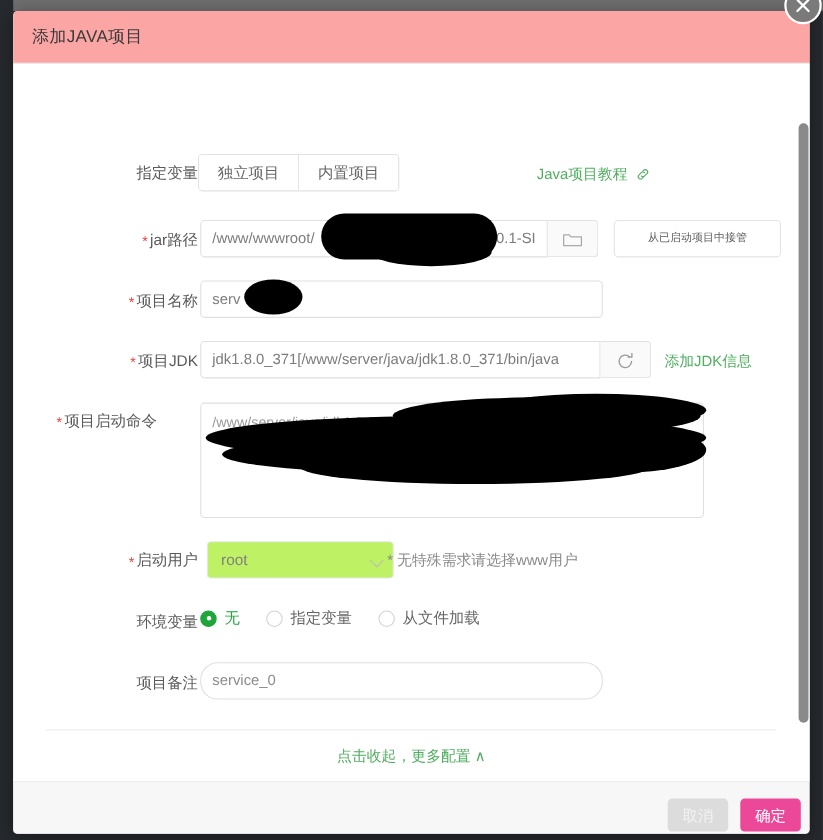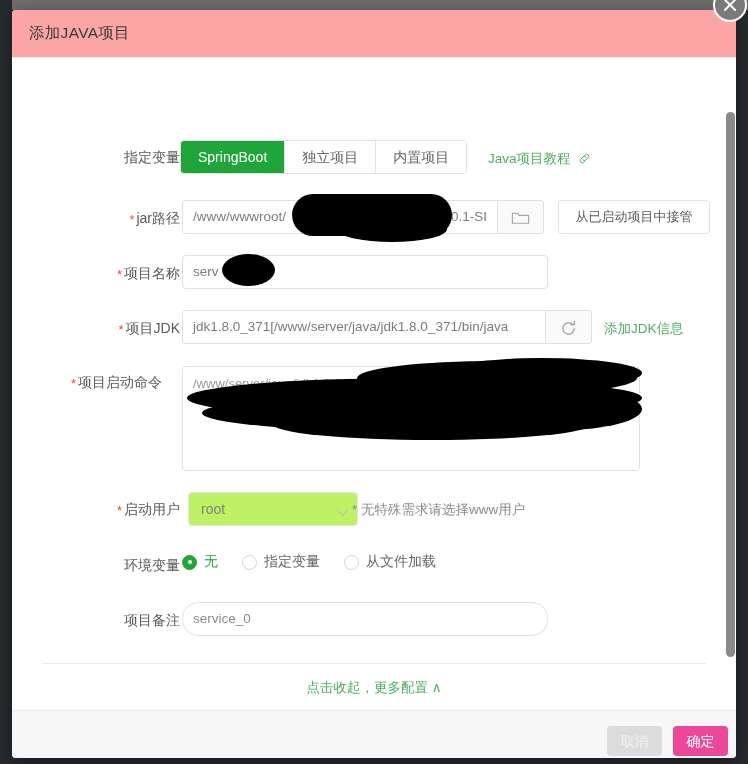--- a/index.html
+++ b/index.html
@@ -168,21 +168,21 @@
   .addon svg { position: absolute; left: 13px; top: 9px; }
 
   
   .btn-plain {
     position: absolute;
     height: 34px;
     border: 1px solid #e4e4e4;
     border-radius: 4px;
     background: #fff;
     color: #5d5d5d;
-    font-size: 13px;
+    font-size: 10px;
     line-height: 32px;
     text-align: center;
     cursor: pointer;
     white-space: nowrap;
   }
 
   
   #cmd-area {
     position: absolute;
     left: 170px; top: 308px;
@@ -284,21 +284,20 @@
   <div id="dlg-header">
     <div id="dlg-title">添加JAVA项目</div>
   </div>
 
   <div id="dlg-body">
 
     <div class="row">
       <div class="lbl" style="left:38px; top:91px;">指定变量</div>
     </div>
     <div id="tabs">
-      <div class="tab active">SpringBoot</div>
       <div class="tab">独立项目</div>
       <div class="tab">内置项目</div>
     </div>
     <div class="link-green" style="left:476px; top:92px;">
       <span>Java项目教程</span>
       <span style="display:inline-block;margin-left:4px;vertical-align:-2px;">
         <svg width="13" height="13" viewBox="0 0 16 16">
           <path d="M6.2 9.8a2.6 2.6 0 0 0 3.7 0l2.6-2.6a2.6 2.6 0 0 0-3.7-3.7l-1 1" fill="none" stroke="#4fae5f" stroke-width="1.2" stroke-linecap="round"></path>
           <path d="M9.8 6.2a2.6 2.6 0 0 0-3.7 0L3.5 8.8a2.6 2.6 0 0 0 3.7 3.7l1-1" fill="none" stroke="#4fae5f" stroke-width="1.2" stroke-linecap="round"></path>
         </svg>
@@ -346,21 +345,21 @@
           <svg width="19" height="17" viewBox="0 0 20 18">
             <path d="M16 9a6 6 0 1 1-1.8-4.3" fill="none" stroke="#9a9a9a" stroke-width="1.3" stroke-linecap="round"></path>
             <path d="M16.3 1.4v3.6h-3.6" fill="none" stroke="#9a9a9a" stroke-width="1.3" stroke-linecap="round" stroke-linejoin="round"></path>
           </svg>
         </span>
       </div>
       <div class="link-green" style="left:592px; top:262px;">添加JDK信息</div>
     </div>
 
     <div class="row">
-      <div class="lbl" style="left:20px; top:316px;">
+      <div class="lbl" style="left:20px; top:316px;text-align:center;">
         <span class="req">*</span><span>项目启动命令</span>
       </div>
       <div id="cmd-area">
         <span>/www/server/java/jdk1.8.0_</span>
       </div>
 
       <div class="rb" style="left:345px; top:303px; width:280px; height:34px; z-index:22;"></div>
       <div class="rb" style="left:430px; top:300px; width:200px; height:30px; z-index:22;"></div>
       <div class="rb" style="left:175px; top:320px; width:455px; height:40px; z-index:22;"></div>
       <div class="rb" style="left:190px; top:337px; width:400px; height:36px; z-index:22;"></div>

